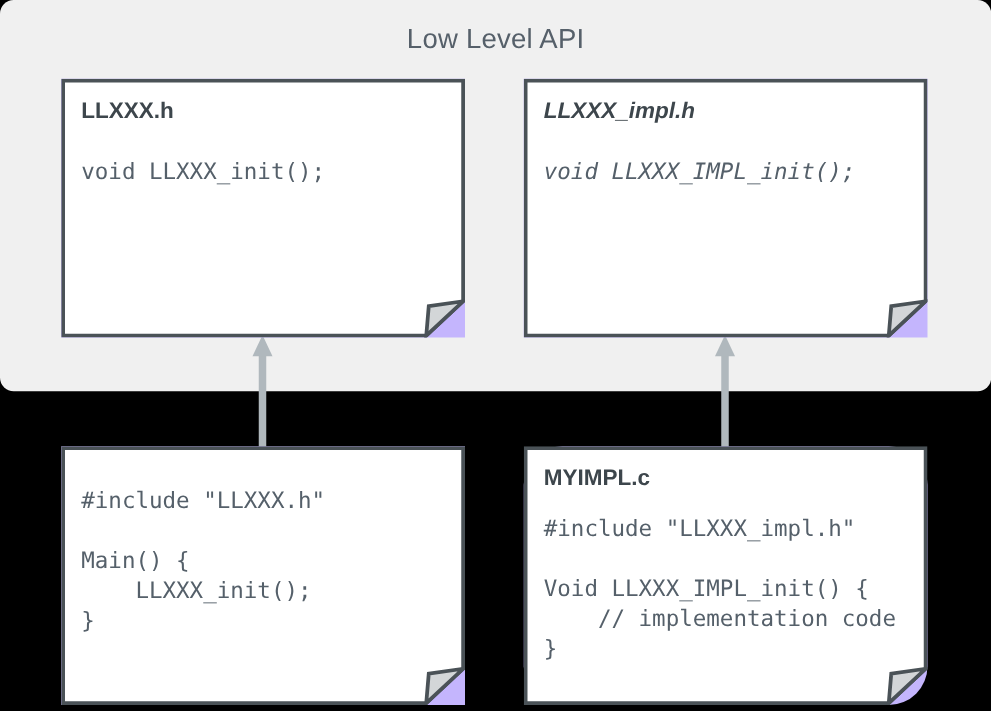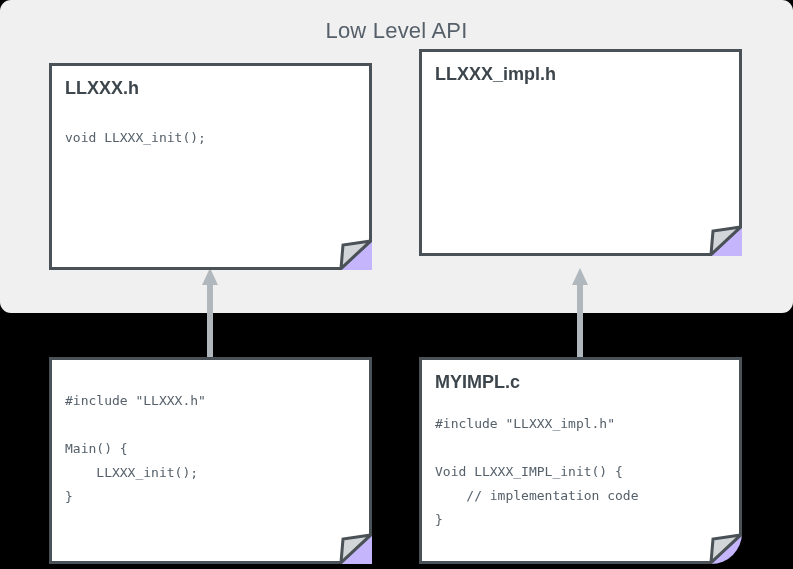--- a/index.html
+++ b/index.html
@@ -70,31 +70,31 @@
     font-size: 18px;
     font-weight: bold;
     color: #3d464c;
     line-height: 1.25;
     white-space: pre;
   }
 
   .note-code {
     margin-top: 26px;
     font-family: "DejaVu Sans Mono", monospace;
-    font-size: 13px;
+    font-size: 18px;
     color: #55606a;
     line-height: 24px;
     white-space: pre;
   }
 
   .note-code.tight { margin-top: 18px; }
 
   
   #card-llxxx-h      { left: 49px;  top: 63px;  width: 323px; height: 207px; }
-  #card-llxxx-impl-h { left: 419px; top: 49px;  width: 323px; height: 207px; }
+  #card-llxxx-impl-h { left: 419px; top: 63px;  width: 323px; height: 207px; font-style: italic; }
   
   #card-application-c{ left: 49px;  top: 357px; width: 323px; height: 207px; }
   #card-myimpl-c     { left: 419px; top: 357px; width: 323px; height: 207px; border-radius: 31px; }
 
   
   .arrow {
     position: absolute;
   }
 </style>
 </head>
@@ -131,20 +131,21 @@
     </div>
   </div>
 
   <div class="note" id="card-llxxx-impl-h">
     <svg class="note-svg" width="323" height="207" viewBox="0 0 323 207">
       <path d="M1.5,1.5 H321.5 V178 L292,205.5 H1.5 Z" fill="#ffffff" stroke="#4a5257" stroke-width="3" stroke-linejoin="miter"></path>
       <path d="M321.5,178 L294,182 L292,205.5 Z" fill="#d3d6d8" stroke="#4a5257" stroke-width="3" stroke-linejoin="miter"></path>
     </svg>
     <div class="note-body">
       <div class="note-title">LLXXX_impl.h</div>
+      <div class="note-code">void LLXXX_IMPL_init();</div>
     </div>
   </div>
 
   <div class="note" id="card-application-c">
     <svg class="note-svg" width="323" height="207" viewBox="0 0 323 207">
       <path d="M1.5,1.5 H321.5 V178 L292,205.5 H1.5 Z" fill="#ffffff" stroke="#4a5257" stroke-width="3" stroke-linejoin="miter"></path>
       <path d="M321.5,178 L294,182 L292,205.5 Z" fill="#d3d6d8" stroke="#4a5257" stroke-width="3" stroke-linejoin="miter"></path>
     </svg>
     <div class="note-body">
       <div class="note-code tight">#include "LLXXX.h"

